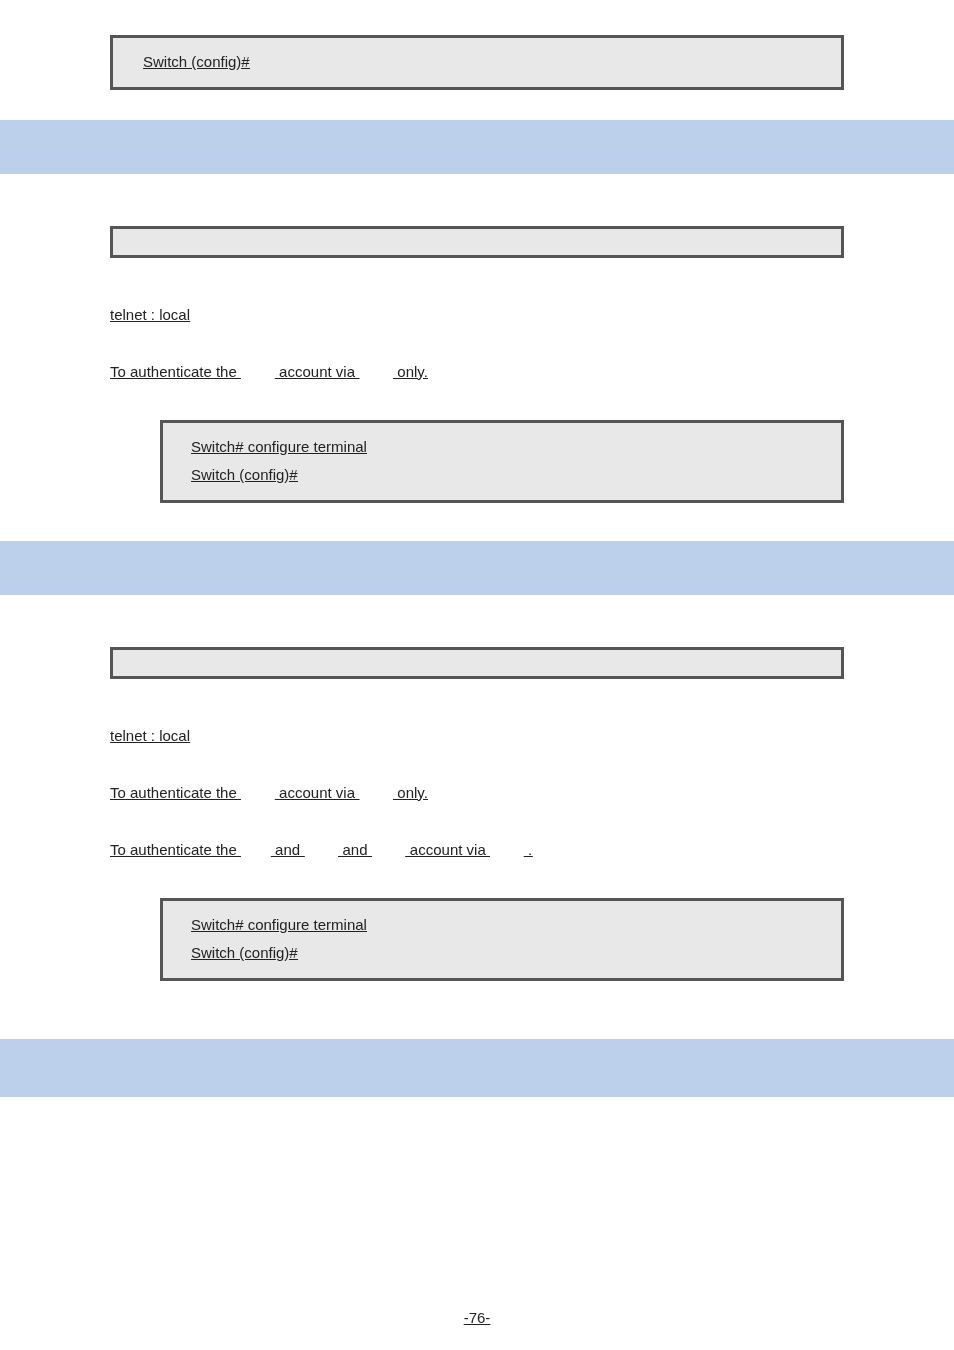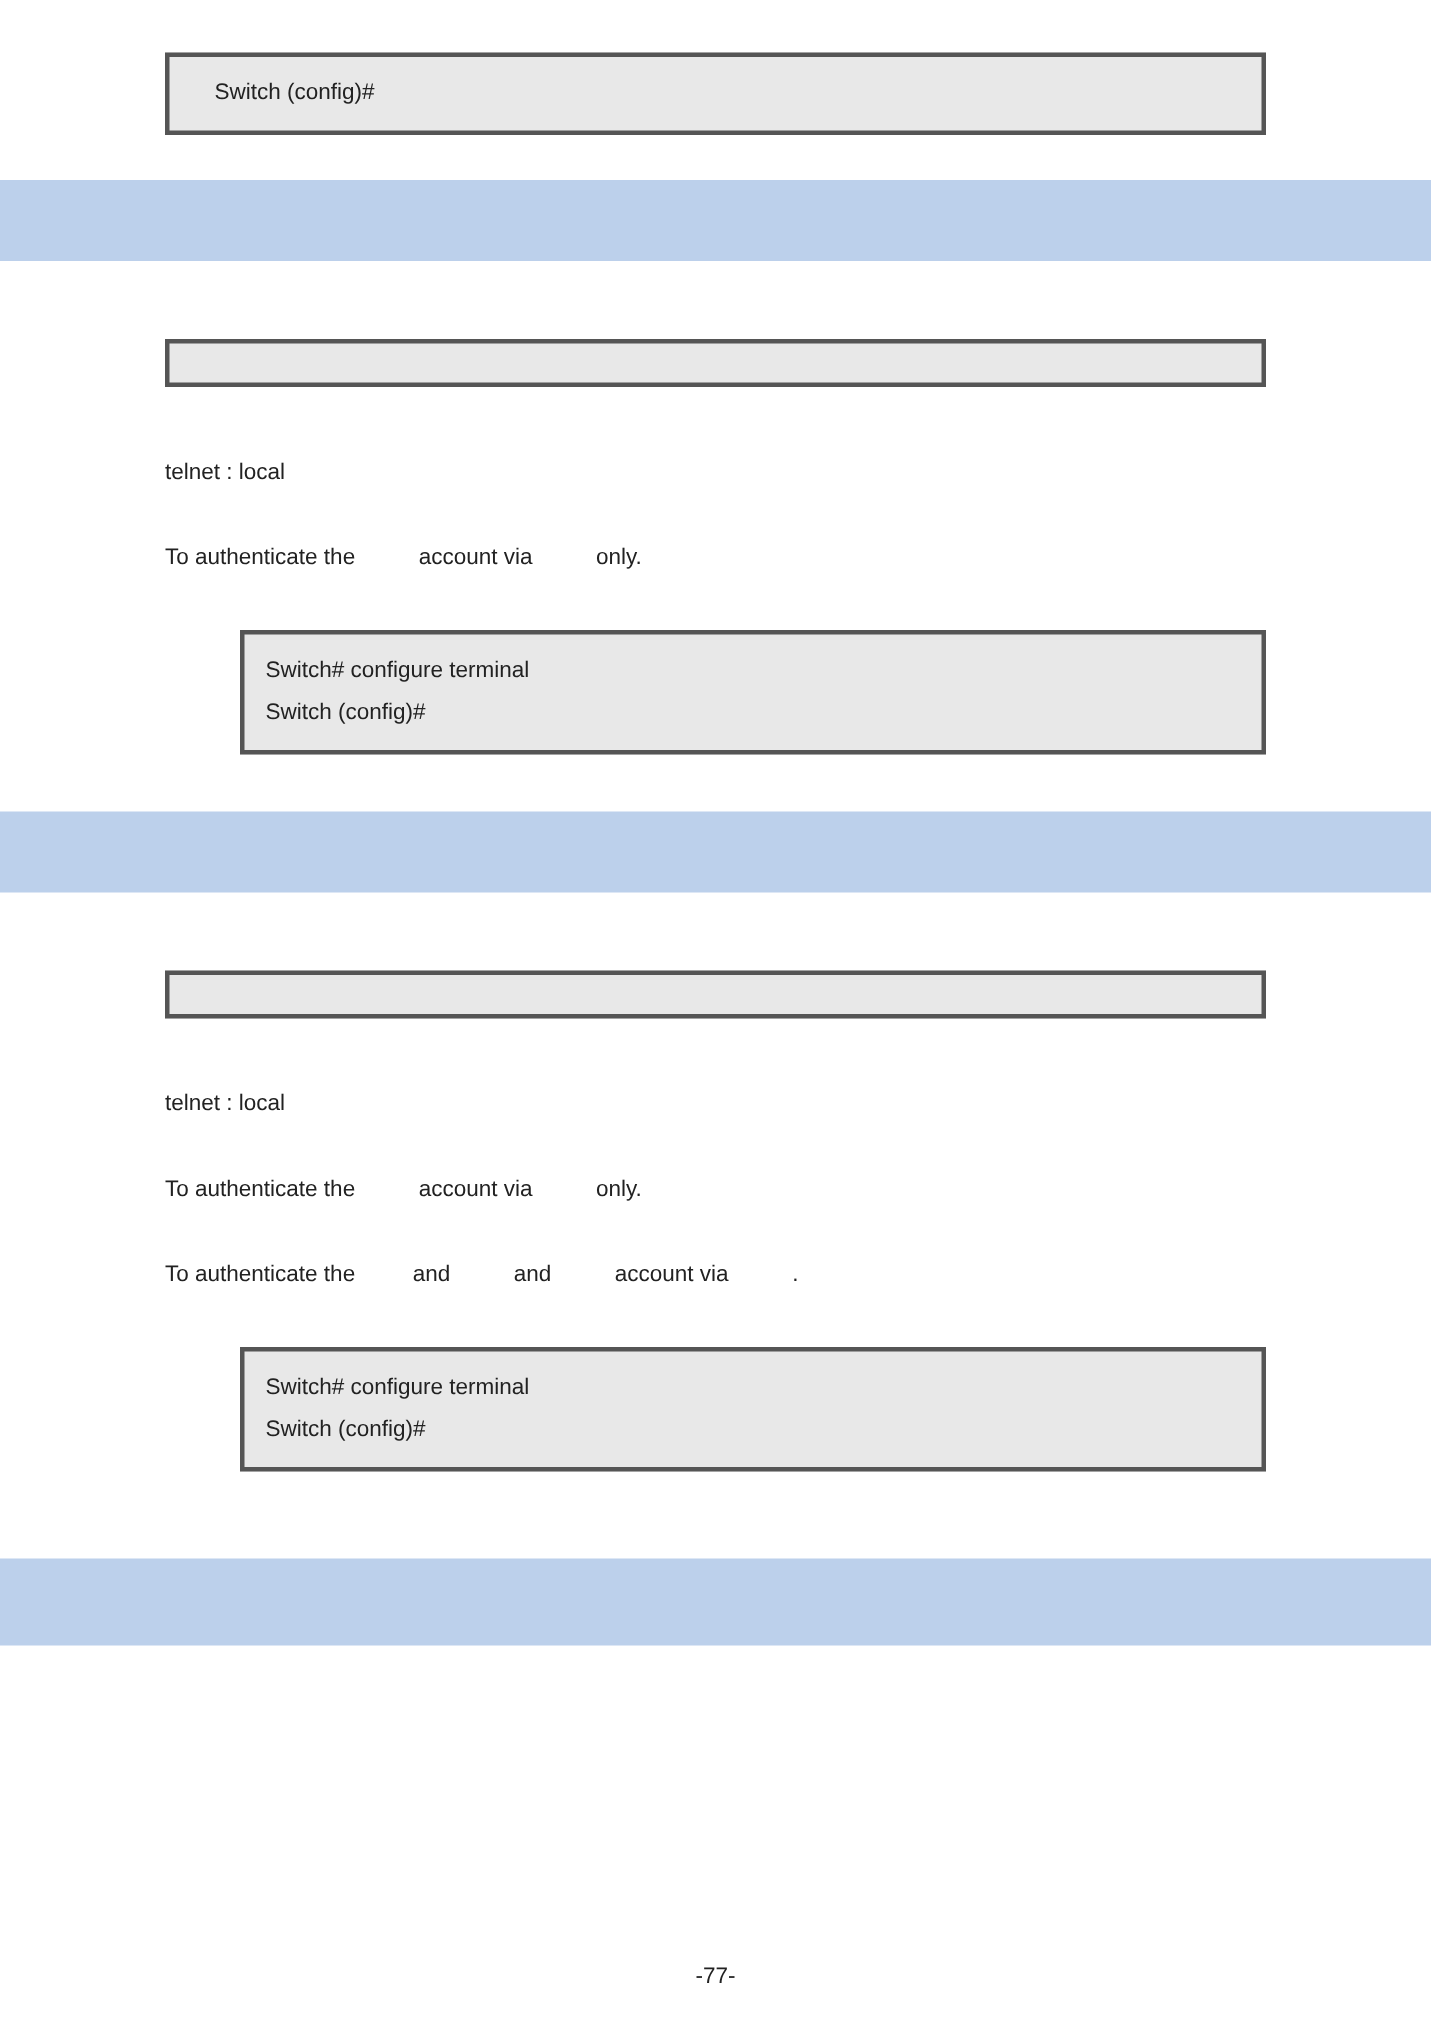--- a/index.html
+++ b/index.html
@@ -1,31 +1,31 @@
 <!DOCTYPE html>
 <html><head>
 <meta charset="utf-8">
 <style>
-  * { box-sizing: border-box; margin: 0; padding: 0; }
+  * { box-sizing: border-box; margin: 0; padding: 0; text-decoration: underline; }
   body {
     width: 954px;
     height: 1350px;
     background: #ffffff;
     font-family: Arial, Helvetica, sans-serif;
     font-size: 15px;
     color: #222;
     position: relative;
   }
   .page {
     padding: 35px 110px 0 110px;
   }
   .code-box {
     background: #e8e8e8;
     border: 3px solid #555;
-    padding: 10px 14px;
+    padding: 10px 28px;
     line-height: 1.9;
     margin-bottom: 10px;
     min-height: 32px;
   }
   .code-box.indent {
     margin-left: 50px;
   }
   .code-box.short {
     padding: 10px 30px;
   }
@@ -109,13 +109,13 @@
 
   <div class="code-box indent" style="margin-top:24px;">
     <div>Switch# configure terminal</div>
     <div>Switch (config)#</div>
   </div>
 
   <div class="blue-bar tall" style="margin-top:58px; margin-bottom:0;"></div>
 
 </div>
 
-<div class="page-num">-77-</div>
+<div class="page-num">-76-</div>
 
 </body></html>

